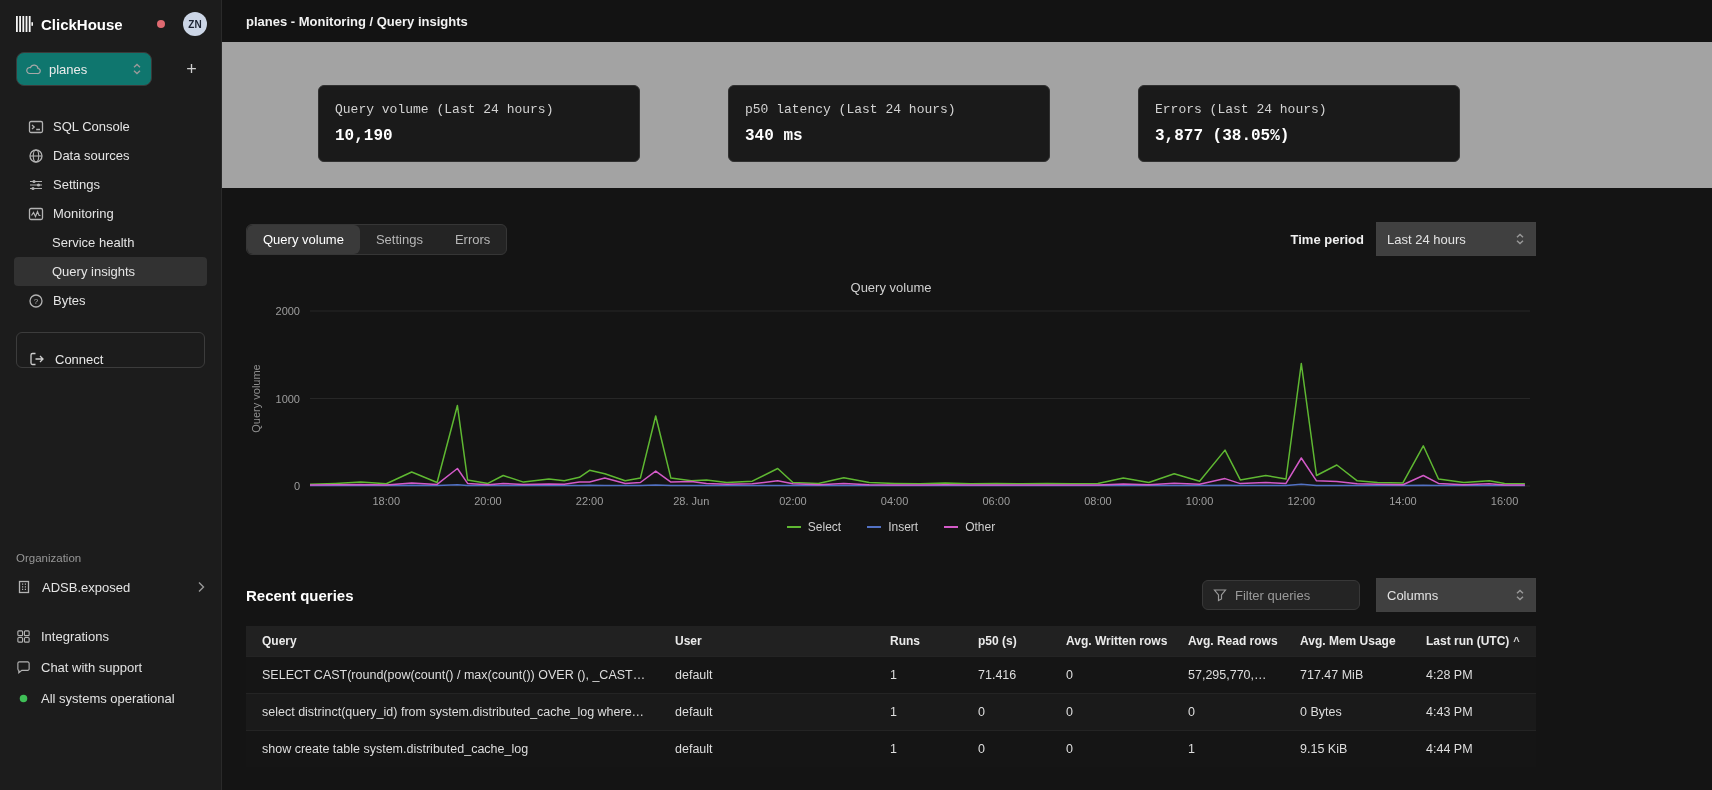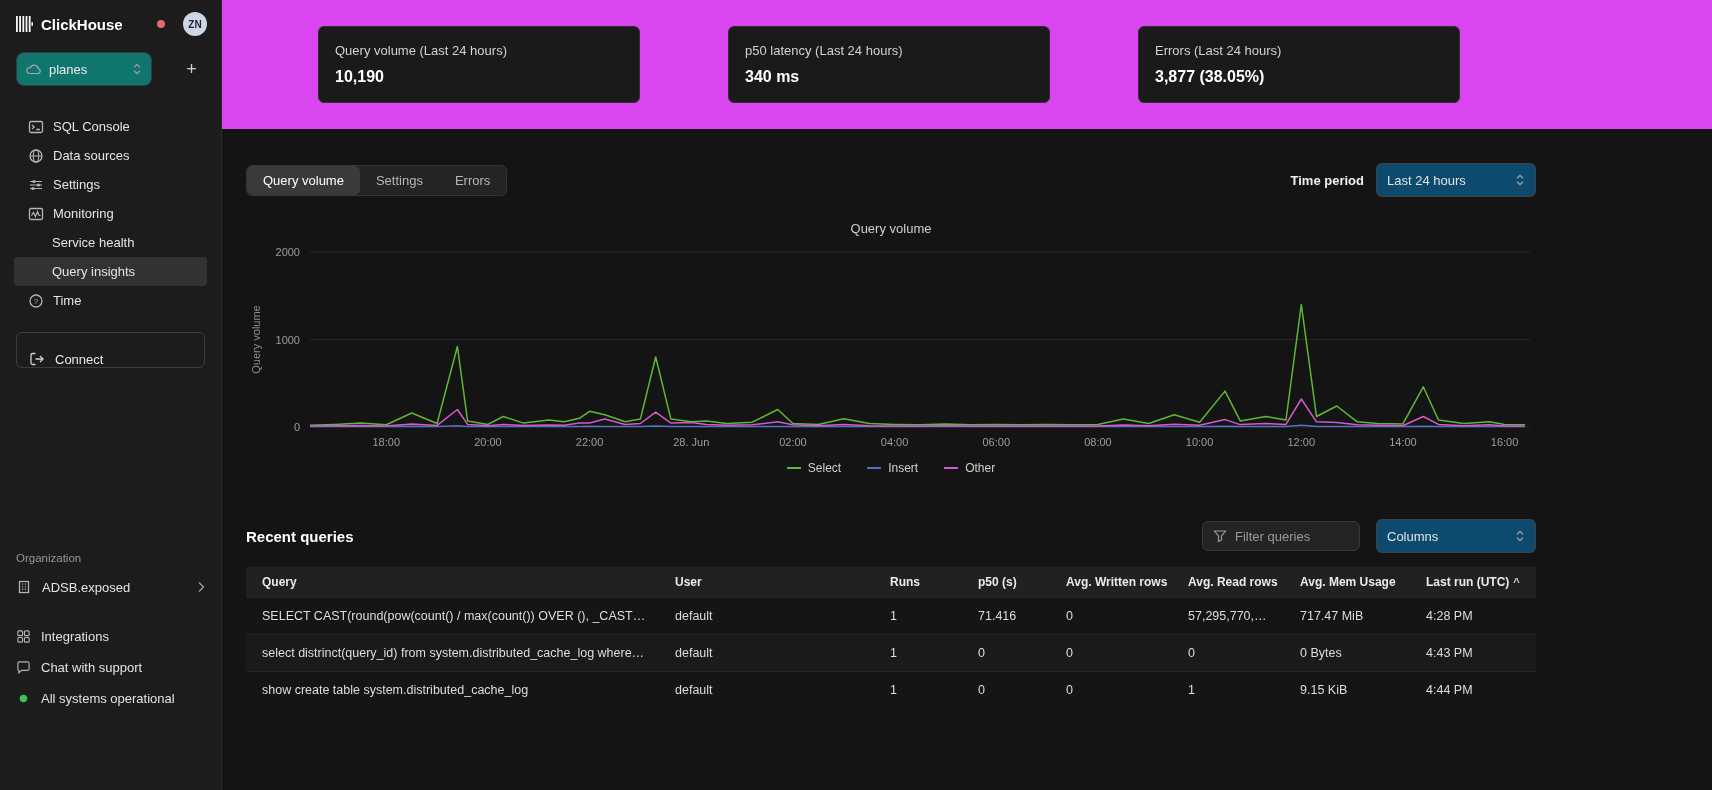--- a/index.html
+++ b/index.html
@@ -33,35 +33,35 @@
   .org-label { font-size:11.5px; color:#969696; padding:0 16px; margin-bottom:9px; }
   .org-item { display:flex; align-items:center; gap:10px; padding:6px 16px 6px 16px; font-size:13px; color:#e4e4e4; cursor:pointer; }
   .org-item .chev { margin-left:auto; }
   .sb-footer { padding:22px 16px 78px; display:flex; flex-direction:column; gap:4px; }
   .sb-footer .f-item { display:flex; align-items:center; gap:10px; height:27px; font-size:13px; color:#e2e2e2; cursor:pointer; }
 
   
   .main { flex:1; display:flex; flex-direction:column; background:#141414; overflow:hidden; }
   .topbar { height:42px; min-height:42px; background:#131313; display:flex; align-items:center; padding-left:24px; }
   .topbar .title { font-size:13px; font-weight:700; color:#f2f2f2; }
-  .stats { background:#d946ef; padding:26px 0 26px 96px; display:flex; gap:88px; }
+  .stats { background:#a3a3a3; padding:43px 0 26px 96px; display:flex; gap:88px;font-family:Liberation Mono, monospace; }
   .card { width:322px; background:#1a1a1a; border:1px solid #303030; border-radius:6px; padding:16px; }
   .card-label { font-size:13px; color:#d2d2d2; }
   .card-value { font-size:16px; font-weight:700; color:#fff; margin-top:10px; }
 
   .content { padding:34px 0 0 24px; }
   .content-inner { width:1290px; }
   .toolbar { display:flex; align-items:center; justify-content:space-between; }
   .tabs { display:flex; background:#242424; border:1px solid #363636; border-radius:6px; overflow:hidden; }
   .tab { padding:7px 16px; font-size:13px; color:#b6b6b6; cursor:pointer; white-space:nowrap; }
   .tab.active { background:#3a3a3a; color:#fff; border-radius:6px; }
   .period { display:flex; align-items:center; gap:12px; }
   .period-label { font-size:13px; font-weight:700; color:#f0f0f0; }
-  .select { display:flex; align-items:center; justify-content:space-between; gap:8px; background:#0c4a6e;
-    border:1px solid #414141; border-radius:6px; height:30px; padding:16px 10px; font-size:13px; color:#e3e3e3;
+  .select { display:flex; align-items:center; justify-content:space-between; gap:8px; background:#404040;
+    border:1px solid #414141; border-radius:0; height:30px; padding:16px 10px; font-size:13px; color:#e3e3e3;
     width:160px; cursor:pointer; }
 
   .chart-title { text-align:center; font-size:13px; color:#cfcfcf; margin-top:24px; }
   #chart-svg { display:block; width:1290px; height:215px; margin-top:4px; }
   .legend { display:flex; justify-content:center; gap:26px; margin-top:6px; }
   .legend-item { display:flex; align-items:center; gap:7px; font-size:12px; color:#cfcfcf; cursor:pointer; }
   .legend-mark { width:14px; height:2px; display:inline-block; }
 
   .rq-header { margin-top:44px; display:flex; align-items:center; justify-content:space-between; }
   .rq-title { font-size:15px; font-weight:700; color:#fff; }
@@ -178,21 +178,21 @@
       <div class="nav-item sub active">
         <span class="lbl">Query insights</span>
       </div>
       <div class="nav-item">
         <span class="icon">
           <svg width="16" height="16" viewBox="0 0 16 16">
               <circle cx="8" cy="8" r="6" fill="none" stroke="#b3b3b3" stroke-width="1.3"></circle>
               <text x="8" y="10.8" font-size="8" text-anchor="middle" fill="#b3b3b3" font-family="sans-serif">?</text>
             </svg>
         </span>
-        <span class="lbl">Time</span>
+        <span class="lbl">Bytes</span>
       </div>
     </nav>
 
     <button class="connect-btn">
       <span class="icon">
         <svg width="16" height="16" viewBox="0 0 16 16">
             <path d="M6.5 2.5H3.5A1.5 1.5 0 0 0 2 4v8a1.5 1.5 0 0 0 1.5 1.5h3" fill="none" stroke="#cfcfcf" stroke-width="1.3"></path>
             <path d="M6.5 8H14M11 5l3 3-3 3" fill="none" stroke="#cfcfcf" stroke-width="1.3"></path>
           </svg>
       </span>
@@ -247,20 +247,23 @@
               <circle cx="8" cy="8" r="4" fill="#3fbf57"></circle>
             </svg>
         </span>
         <span>All systems operational</span>
       </div>
     </div>
   </aside>
 
   <main class="main">
 
+    <header class="topbar">
+      <span class="title">planes - Monitoring / Query insights</span>
+    </header>
 
     <section class="stats">
       <div class="card">
         <div class="card-label">Query volume (Last 24 hours)</div>
         <div class="card-value">10,190</div>
       </div>
       <div class="card">
         <div class="card-label">p50 latency (Last 24 hours)</div>
         <div class="card-value">340 ms</div>
       </div>

